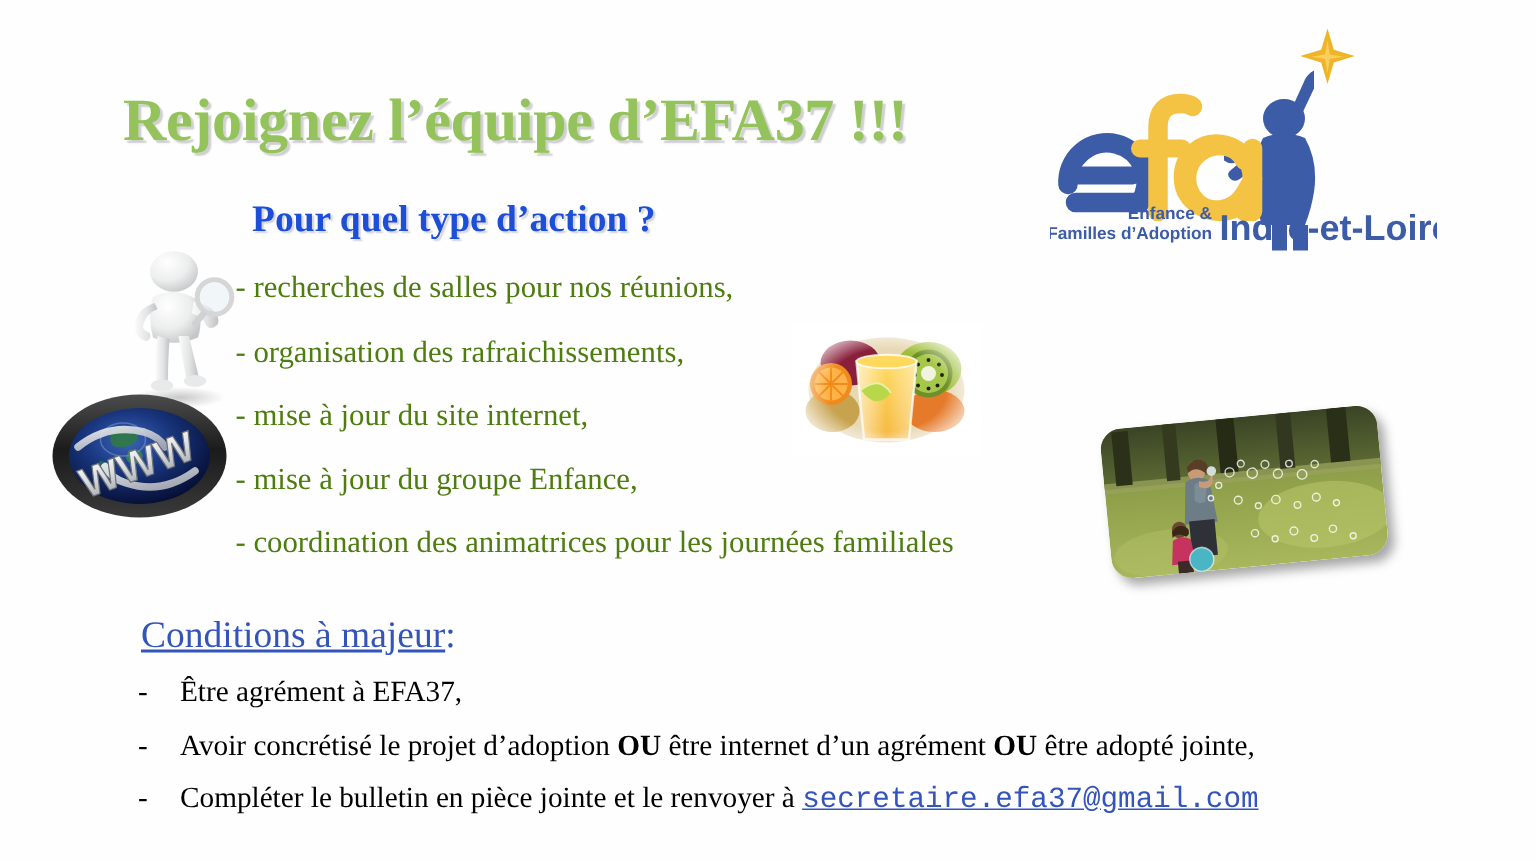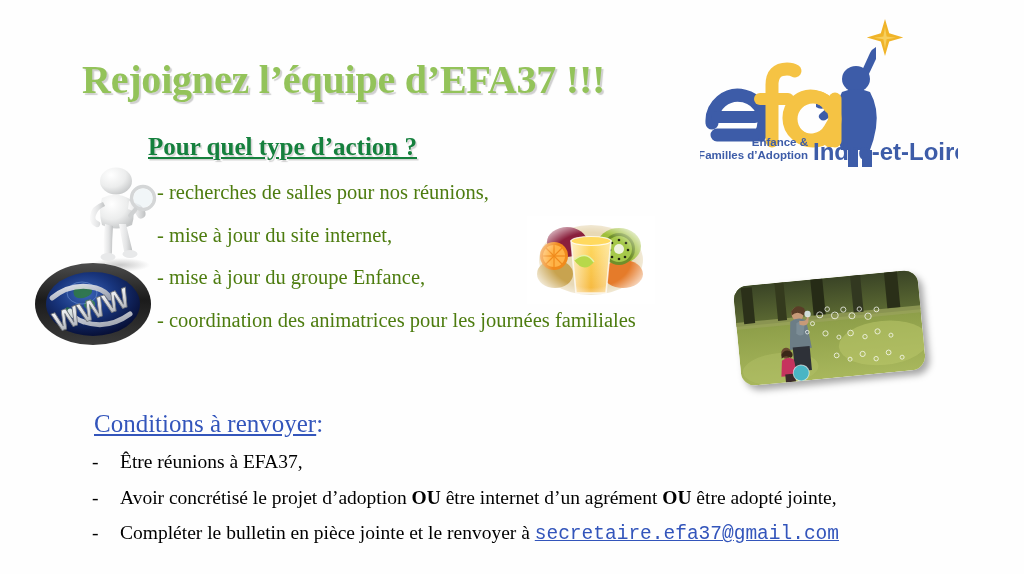--- a/index.html
+++ b/index.html
@@ -29,29 +29,28 @@
     font-weight: bold;
     font-size: 40px;
     letter-spacing: -0.2px;
     color: #93c35a;
     text-shadow: 2px 2px 1px rgba(150,150,150,0.45);
     white-space: nowrap;
   }
 
   .subtitle {
     position: absolute;
-    left: 148px;
+    left: 168px;
     top: 133px;
     font-family: "Liberation Serif", serif;
     font-weight: bold;
     font-size: 25px;
-    color: #15803d;
+    color: #1d4ed8;
     text-shadow: 1.5px 1.5px 1px rgba(170,170,170,0.5);
     white-space: nowrap;
-    text-decoration: underline;
   }
 
   
   .action-list {
     position: absolute;
     left: 157px;
     top: 182px;
     width: 620px;
   }
   .action-item {
@@ -235,20 +234,21 @@
 
       <path d="M18 36 q20 -16 44 -10 q10 3 14 10" fill="none" stroke="url(#swoosh)" stroke-width="5" stroke-linecap="round" opacity="0.9"></path>
       <path d="M96 52 q-22 16 -46 8 q-10 -3 -14 -11" fill="none" stroke="url(#swoosh)" stroke-width="5" stroke-linecap="round" opacity="0.9"></path>
 
       <text x="59" y="57" font-family="Liberation Sans, sans-serif" font-size="28" font-weight="bold" fill="url(#wwwg)" stroke="#6e7279" stroke-width="0.8" text-anchor="middle" transform="rotate(-20 59 52)">WWW</text>
     </svg>
   </div>
 
   <div class="action-list">
     <div class="action-item">- recherches de salles pour nos réunions,</div>
+    <div class="action-item">- organisation des rafraichissements,</div>
     <div class="action-item">- mise à jour du site internet,</div>
     <div class="action-item">- mise à jour du groupe Enfance,</div>
     <div class="action-item">- coordination des animatrices pour les journées familiales</div>
   </div>
 
   <div class="juice">
     <svg width="128" height="88" viewBox="0 0 128 88" xmlns="http://www.w3.org/2000/svg">
       <defs>
         <radialGradient id="fade" cx="50%" cy="50%" r="52%">
           <stop offset="60%" stop-color="#ffffff" stop-opacity="0"></stop>
@@ -374,27 +374,27 @@
           <circle cx="136" cy="85" r="2.2"></circle>
         <circle cx="149" cy="80" r="2.4"></circle>
           <circle cx="162" cy="86" r="2"></circle>
         <circle cx="76" cy="44" r="2"></circle>
           <circle cx="70" cy="52" r="1.8"></circle>
       </g>
     </svg>
   </div>
 
   <div class="cond-head">
-    <span class="u">Conditions à renvoyer</span><span class="colon">:</span>
+    <span class="u">Conditions à majeur</span><span class="colon">:</span>
   </div>
 
   <div class="cond-list">
     <div class="cond-item">
       <span class="cond-dash">-</span>
-      <span><span>Être réunions à EFA37,</span></span>
+      <span><span>Être agrément à EFA37,</span></span>
     </div>
     <div class="cond-item">
       <span class="cond-dash">-</span>
       <span><span>Avoir concrétisé le projet d’adoption </span><b>OU</b><span> être internet d’un agrément </span><b>OU</b><span> être adopté jointe,</span></span>
     </div>
     <div class="cond-item">
       <span class="cond-dash">-</span>
       <span><span>Compléter le bulletin en pièce jointe et le renvoyer à </span><a class="mail" href="#">secretaire.efa37@gmail.com</a></span>
     </div>
   </div>

